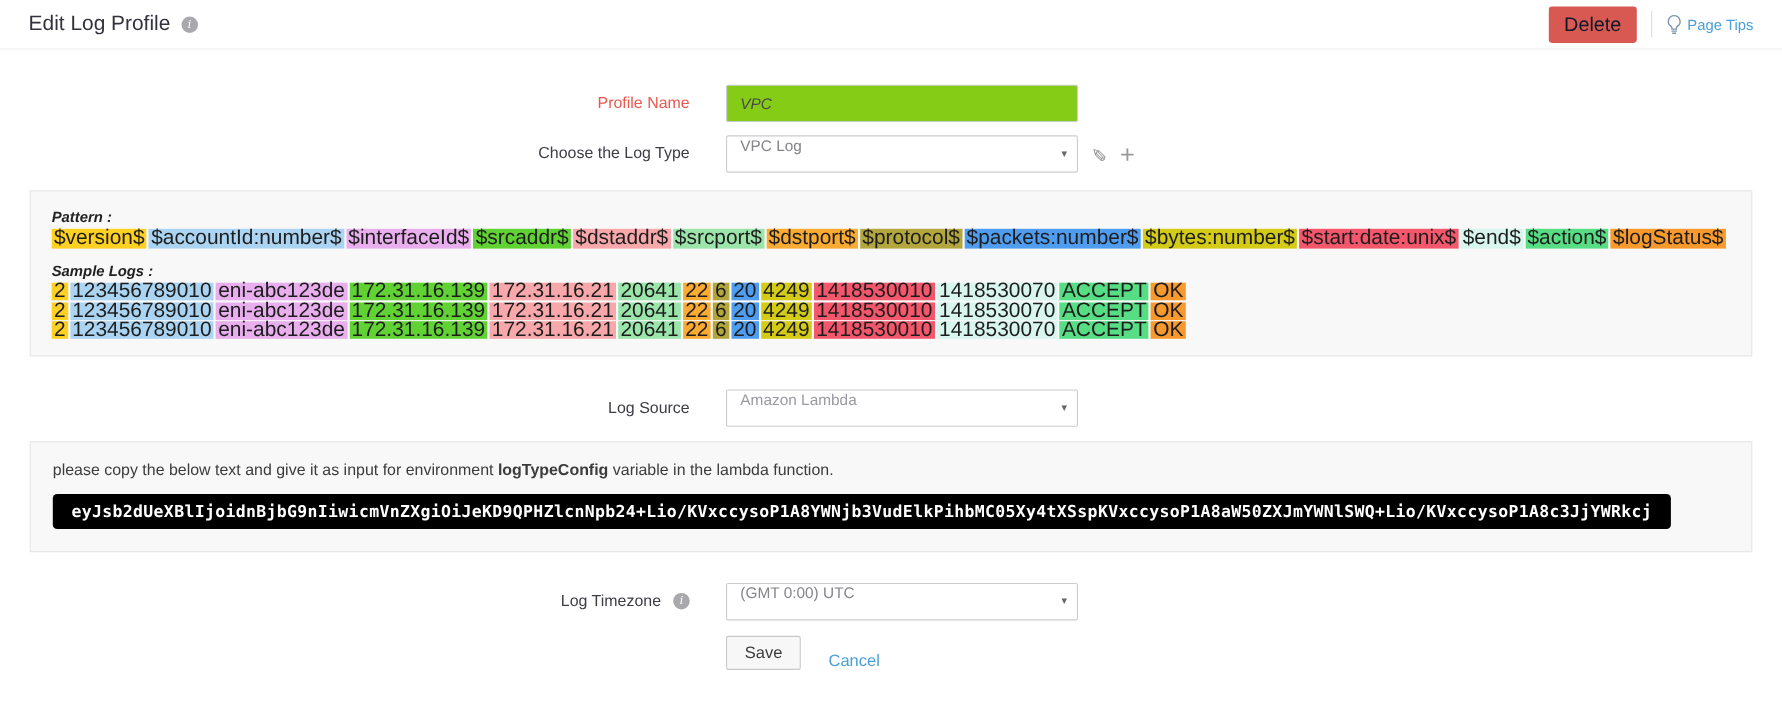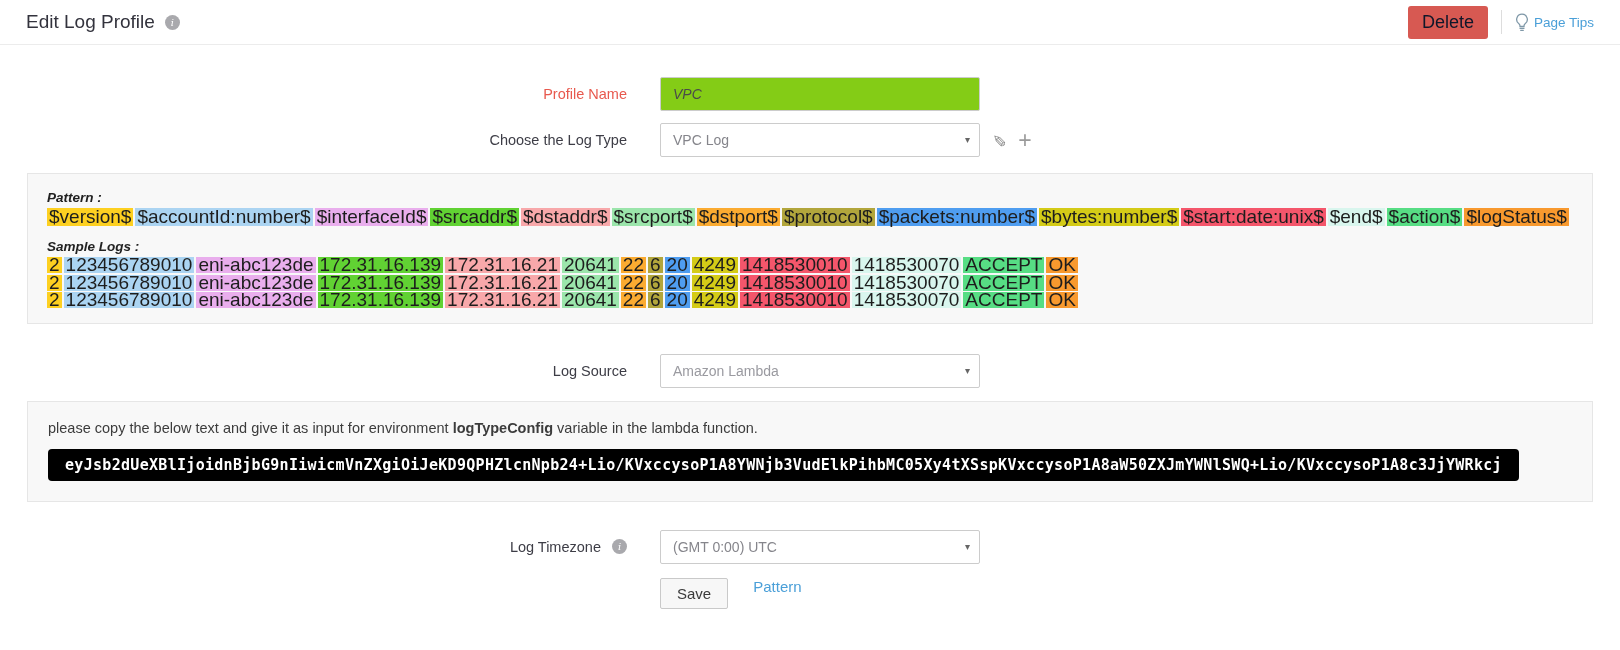--- a/index.html
+++ b/index.html
@@ -27,21 +27,21 @@
   .form-area { margin-top:32px; }
   .form-row { display:flex; align-items:center; margin-bottom:12px; }
   .form-label { flex:0 0 627px; text-align:right; font-size:14.5px; color:#3d3d46; }
   .form-label.required { color:#e8594e; }
   .form-field { margin-left:33px; width:320px; position:relative; }
   .text-input { width:320px; height:34px; border:1px solid #ccc; border-radius:2px;
                 padding:0 12px; font-size:14px; color:#4a4a4a;
                 font-family:"Liberation Sans", sans-serif; background:#84cc16;font-style:italic; }
   .select { width:320px; height:34px; border:1px solid #ccc; border-radius:2px;
             padding:0 26px 0 12px; font-size:14px; color:#85858b; background:#fff;
-            display:flex; align-items:center; cursor:pointer; position:relative; }
+            display:flex; align-items:flex-start; cursor:pointer; position:relative; }
   .select .caret { position:absolute; right:9px; top:50%; transform:translateY(-54%);
                    font-size:10px; color:#666; }
   .select.lighter { color:#9a9aa0; }
   .row-extra { display:flex; align-items:center; margin-left:11px; }
   .pencil-icon { font-size:17px; color:#8a8a8a; cursor:pointer; transform:rotate(90deg) scaleX(-1); }
   .plus-icon { font-size:23px; color:#9a9a9a; font-weight:300; margin-left:13px; cursor:pointer; line-height:18px; }
 
   
   .panel { margin:16px 27px 0; background:#f8f8f8; border:1px solid #e6e6e6; }
   .pattern-panel { padding:16px 19px 13px; }
@@ -57,21 +57,21 @@
   .lambda-note { font-size:14.5px; color:#3c3c3c; }
   .lambda-note b { font-weight:bold; }
   .code-bar { display:inline-block; margin-top:13px; background:#000; border-radius:4px;
               color:#fff; font-family:"DejaVu Sans Mono", monospace; font-weight:bold;
               font-size:15px; letter-spacing:0.3px; padding:7px 17px; white-space:nowrap; }
 
   .spaced-row { margin-top:28px; }
   .source-row { margin-top:30px; }
 
   
-  .footer-row { margin-top:14px; padding-left:660px; display:flex; align-items:flex-start; }
+  .footer-row { margin-top:14px; padding-left:660px; display:flex; align-items:flex-end; }
   .save-btn { background:#f7f7f7; border:1px solid #c9c9c9; border-radius:2px;
               font-size:15px; color:#3a3a3a; padding:6px 16px; cursor:pointer;
               font-family:"Liberation Sans", sans-serif; }
   .cancel-link { color:#4a9fd8; font-size:15px; margin-left:25px; text-decoration:none; cursor:pointer; }
 </style>
 </head>
 <body>
 
 <div class="header">
   <span class="page-title">Edit Log Profile</span>
@@ -149,14 +149,14 @@
   <div class="form-field">
     <div class="select">
       <span>(GMT 0:00) UTC</span>
       <span class="caret">▾</span>
     </div>
   </div>
 </div>
 
 <div class="footer-row">
   <button class="save-btn">Save</button>
-  <a class="cancel-link">Pattern</a>
+  <a class="cancel-link">Cancel</a>
 </div>
 
 </body></html>

